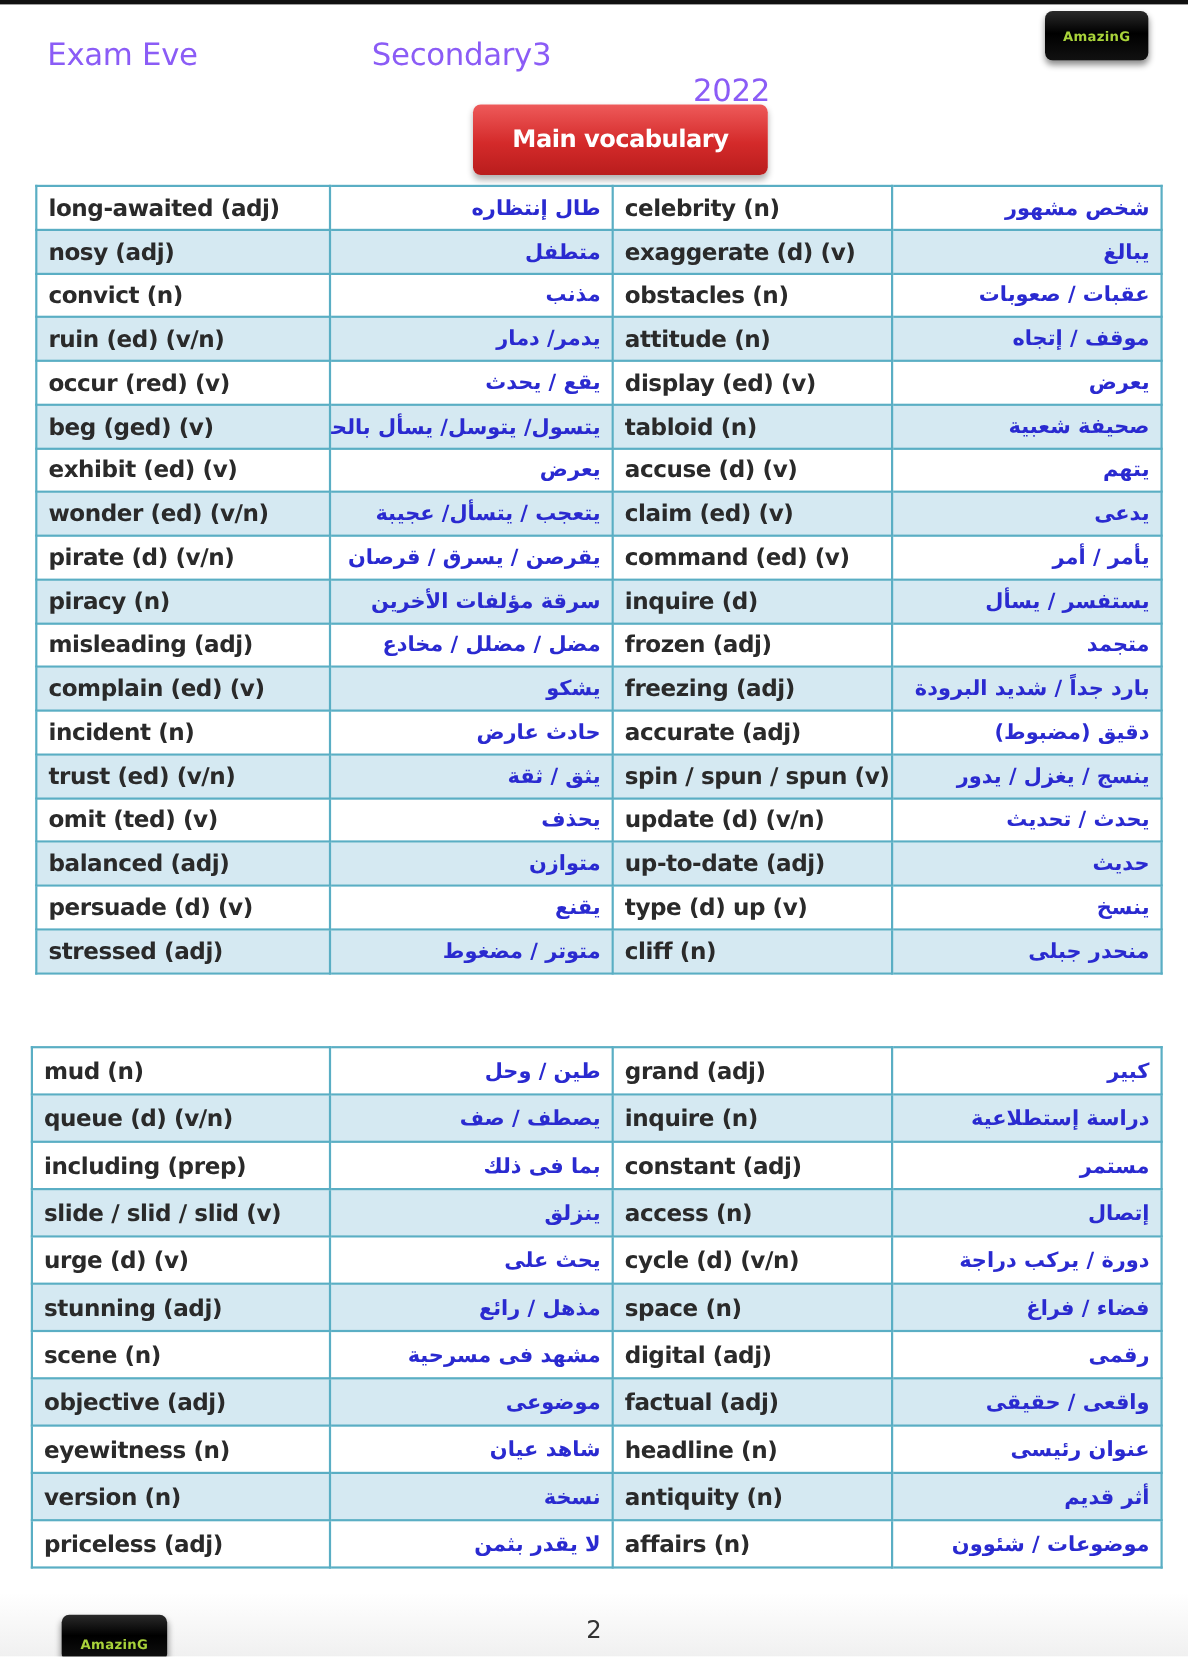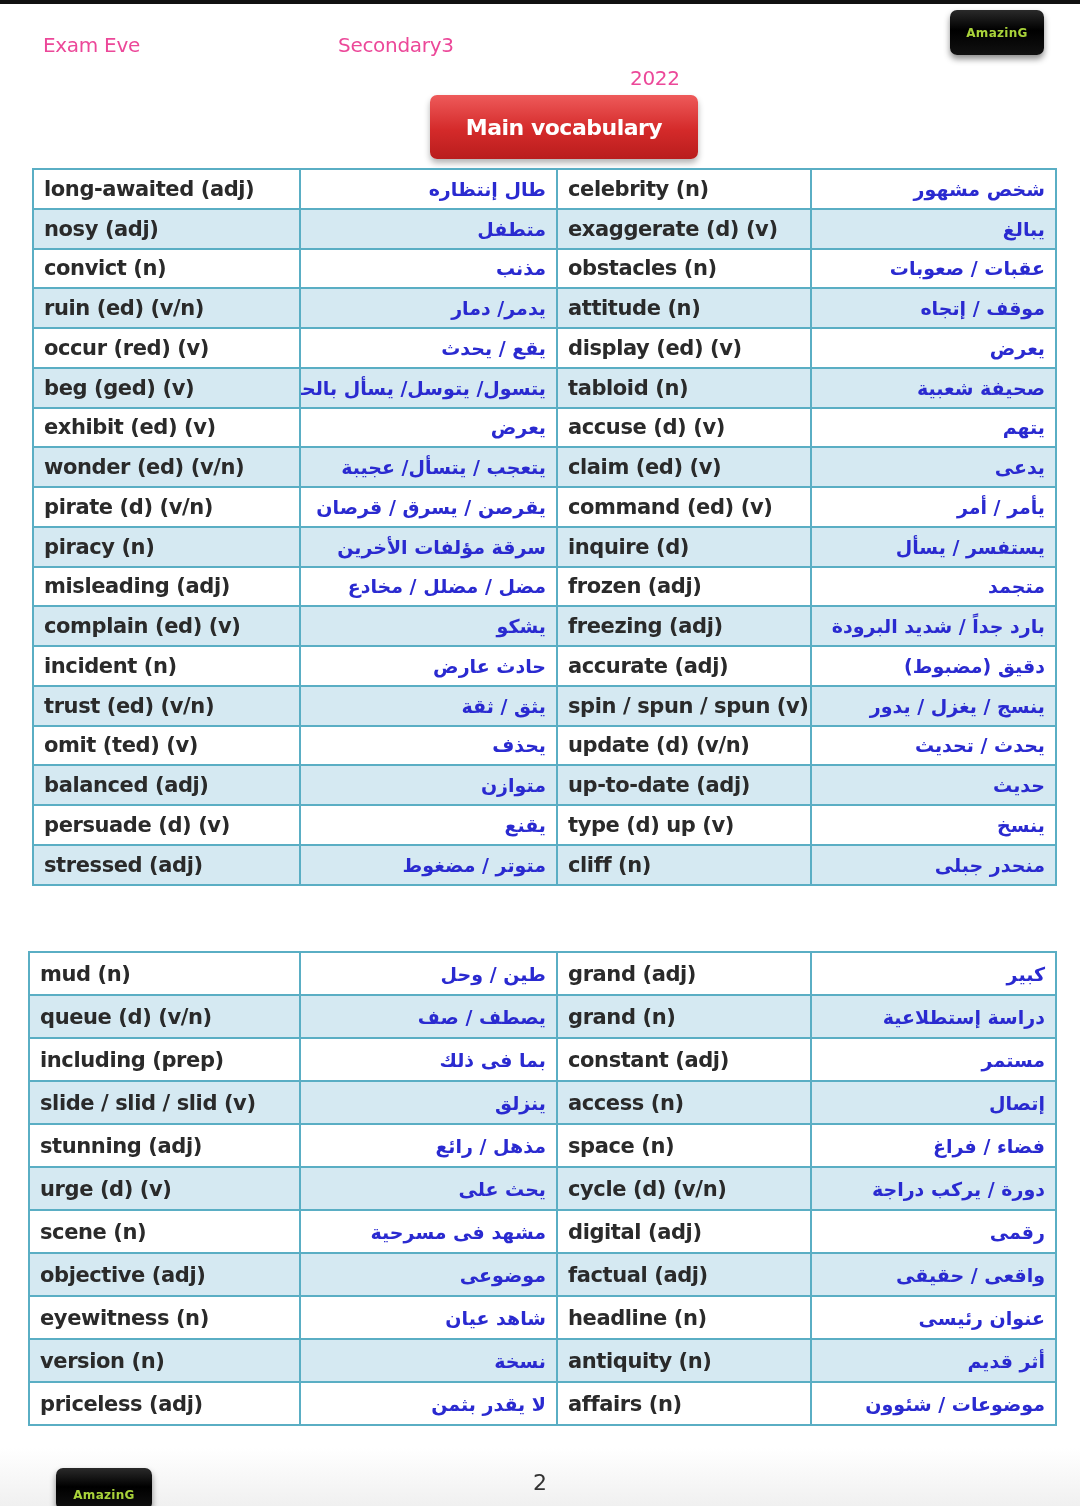--- a/index.html
+++ b/index.html
@@ -2,21 +2,21 @@
 <html><head>
 <meta charset="utf-8">
 <style>
   html, body { margin: 0; padding: 0; }
   body {
     width: 1080px; height: 1506px; position: relative; overflow: hidden;
     background: #ffffff;
     font-family: "Liberation Sans", "DejaVu Sans", sans-serif;
   }
   .top-bar { position: absolute; left: 0; top: 0; width: 1080px; height: 4px; background: #111; }
-  .hdr-text { position: absolute; top: 33px; font-size: 20px; color: #ec4899; font-family: "DejaVu Sans", sans-serif; letter-spacing: -0.3px; }
+  .hdr-text { position: absolute; top: 33px; font-size: 28px; color: #8b5cf6; font-family: "DejaVu Sans", sans-serif; letter-spacing: -0.3px; }
   .logo {
     position: absolute; border-radius: 7px;
     background: linear-gradient(#2a2a2a, #000 45%, #111);
     box-shadow: 0 4px 6px rgba(0,0,0,0.45);
     color: #a9d33a; font-weight: bold; font-size: 12px;
     display: flex; align-items: center; justify-content: center;
     font-family: "DejaVu Sans", sans-serif; letter-spacing: 0.3px;
   }
   .title-btn {
     position: absolute; left: 430px; top: 95px; width: 268px; height: 64px;
@@ -189,46 +189,46 @@
   <tbody id="t2-body">
       <tr>
         <td class="en">mud (n)</td>
         <td class="ar">طين / وحل</td>
         <td class="en">grand (adj)</td>
         <td class="ar">كبير</td>
       </tr>
       <tr>
         <td class="en">queue (d) (v/n)</td>
         <td class="ar">يصطف / صف</td>
-        <td class="en">grand (n)</td>
+        <td class="en">inquire (n)</td>
         <td class="ar">دراسة  إستطلاعية</td>
       </tr>
       <tr>
         <td class="en">including (prep)</td>
         <td class="ar">بما فى ذلك</td>
         <td class="en">constant (adj)</td>
         <td class="ar">مستمر</td>
       </tr>
       <tr>
         <td class="en">slide / slid / slid (v)</td>
         <td class="ar">ينزلق</td>
         <td class="en">access (n)</td>
         <td class="ar">إتصال</td>
       </tr>
       <tr>
+        <td class="en">urge (d)  (v)</td>
+        <td class="ar">يحث على</td>
+        <td class="en">cycle (d) (v/n)</td>
+        <td class="ar">دورة / يركب دراجة</td>
+      </tr>
+      <tr>
         <td class="en">stunning (adj)</td>
         <td class="ar">مذهل / رائع</td>
         <td class="en">space (n)</td>
         <td class="ar">فضاء / فراغ</td>
-      </tr>
-      <tr>
-        <td class="en">urge (d)  (v)</td>
-        <td class="ar">يحث على</td>
-        <td class="en">cycle (d) (v/n)</td>
-        <td class="ar">دورة / يركب دراجة</td>
       </tr>
       <tr>
         <td class="en">scene (n)</td>
         <td class="ar">مشهد فى مسرحية</td>
         <td class="en">digital (adj)</td>
         <td class="ar">رقمى</td>
       </tr>
       <tr>
         <td class="en">objective (adj)</td>
         <td class="ar">موضوعى</td>

